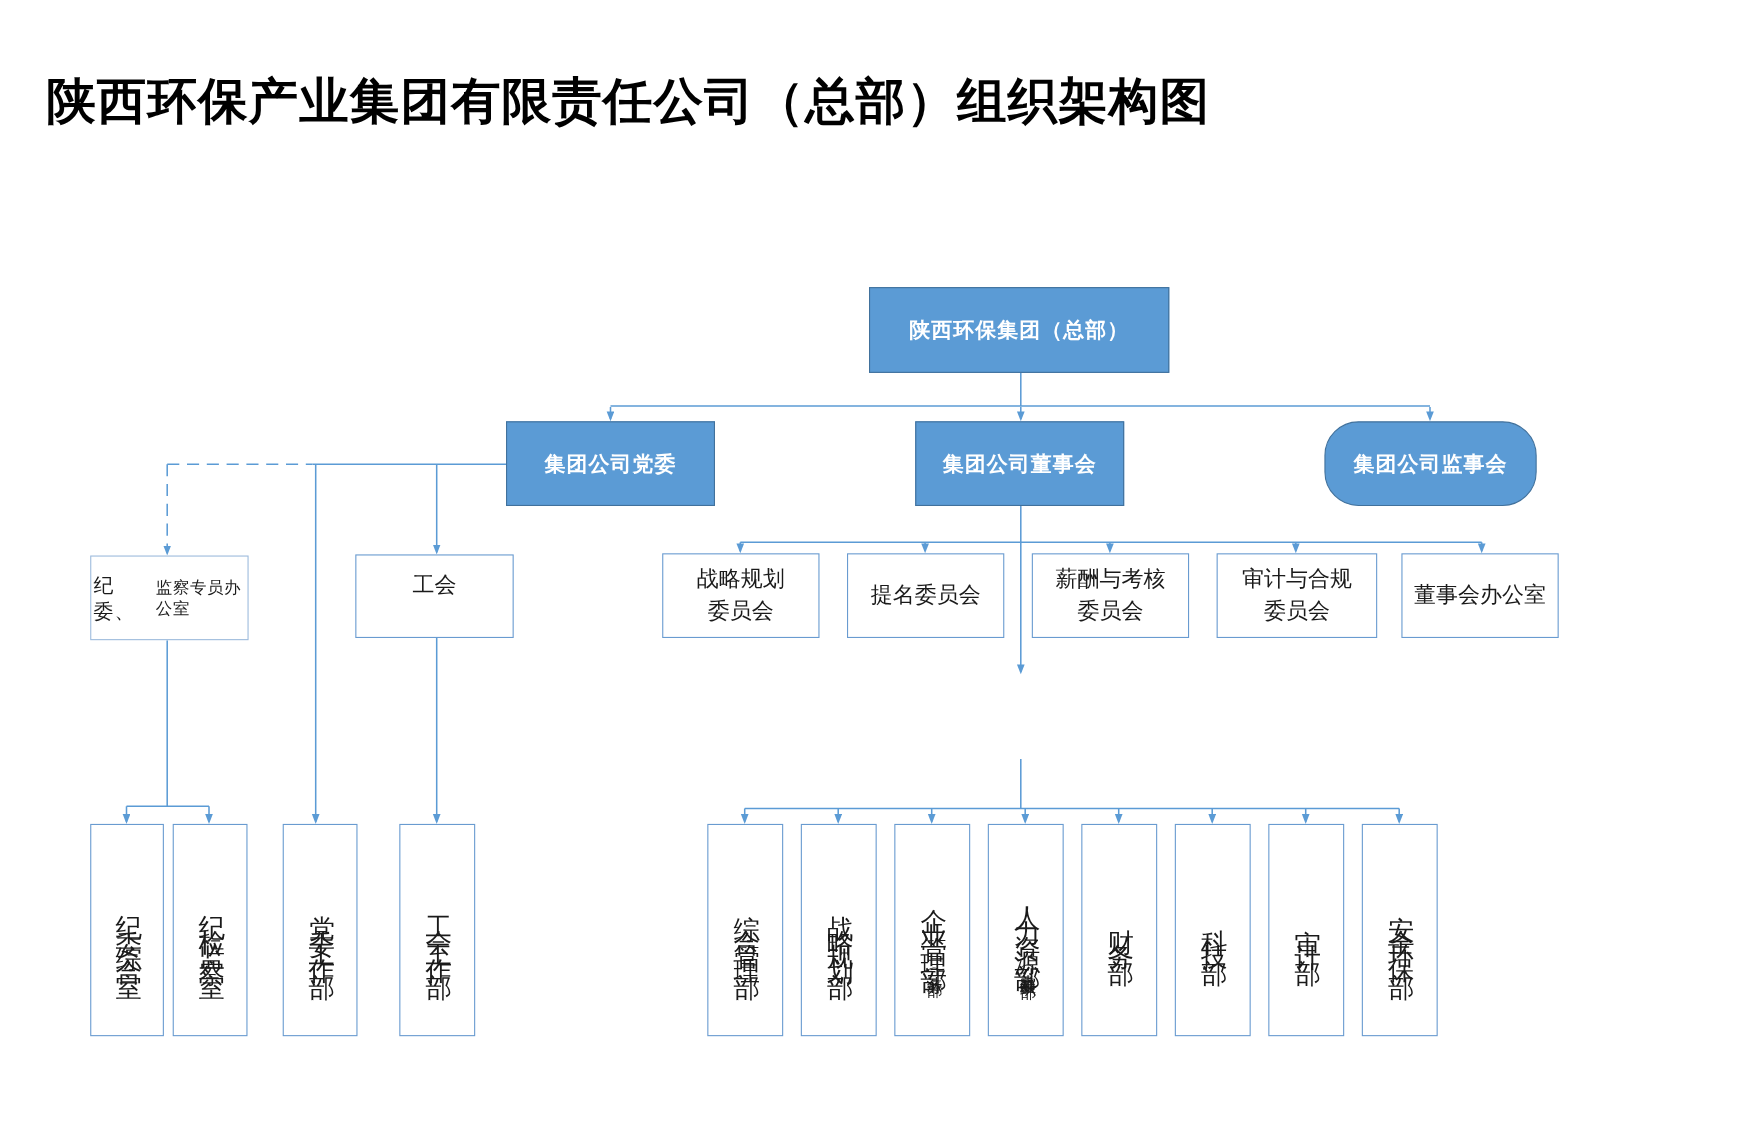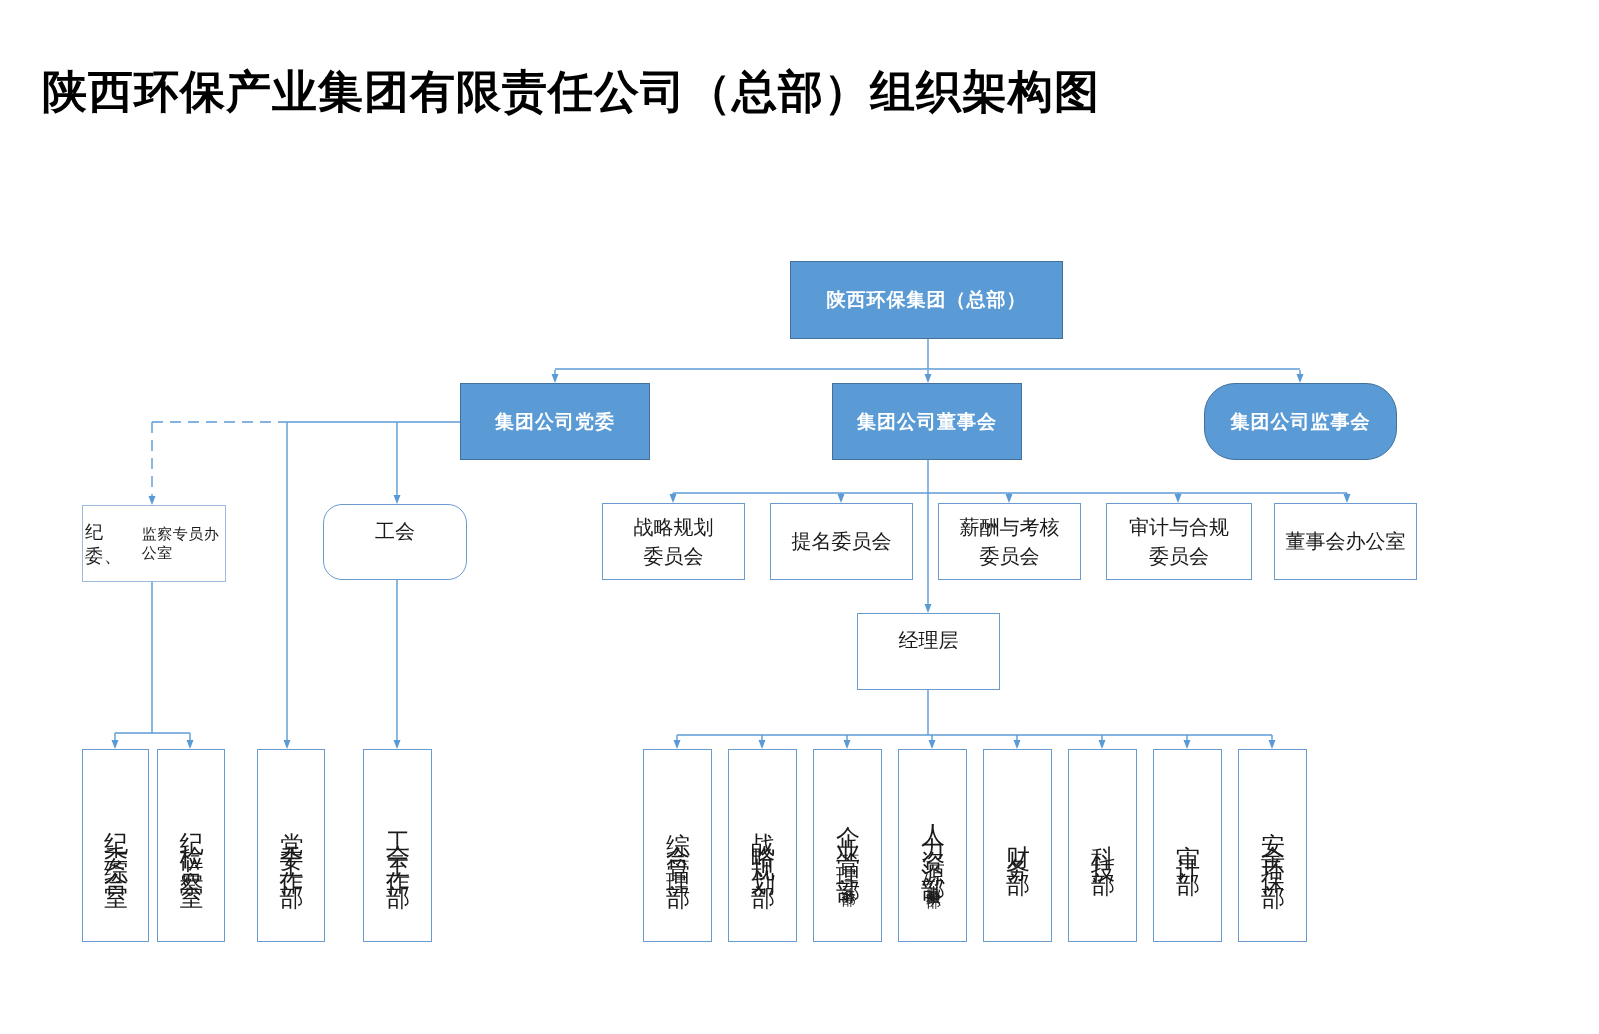--- a/index.html
+++ b/index.html
@@ -81,32 +81,31 @@
 
   <div class="box blue" style="left:460px;top:383px;width:190px;height:77px;">集团公司党委</div>
   <div class="box blue" style="left:832px;top:383px;width:190px;height:77px;">集团公司董事会</div>
   <div class="box blue" style="left:1204px;top:383px;width:193px;height:77px;border-radius:31px;">集团公司监事会</div>
 
   <div class="box white thin jiwei" style="left:82px;top:505px;width:144px;height:77px;">
     <span class="l1">纪委、</span>
     <span class="l2">监察专员办公室</span>
   </div>
 
-  <div class="box white toptext" style="left:323px;top:504px;width:144px;height:76px;border-radius:19px;">工会</div>
+  <div class="box white toptext" style="left:323px;top:504px;width:144px;height:76px;">工会</div>
 
   <div class="box white two-line" style="left:602px;top:503px;width:143px;height:77px;">战略规划
 委员会</div>
   <div class="box white two-line" style="left:770px;top:503px;width:143px;height:77px;">提名委员会</div>
   <div class="box white two-line" style="left:938px;top:503px;width:143px;height:77px;">薪酬与考核
 委员会</div>
   <div class="box white two-line" style="left:1106px;top:503px;width:146px;height:77px;">审计与合规
 委员会</div>
   <div class="box white two-line" style="left:1274px;top:503px;width:143px;height:77px;">董事会办公室</div>
 
-  <div class="box white toptext" style="left:857px;top:613px;width:143px;height:77px;">经理层</div>
 
   <div class="box white vbox" style="left:82px;top:749px;width:67px;height:193px;">
     <div class="vwrap">
         <span class="vmain">纪委综合室</span>
       </div>
   </div>
   <div class="box white vbox" style="left:157px;top:749px;width:68px;height:193px;">
     <div class="vwrap">
         <span class="vmain">纪检监察室</span>
       </div>

